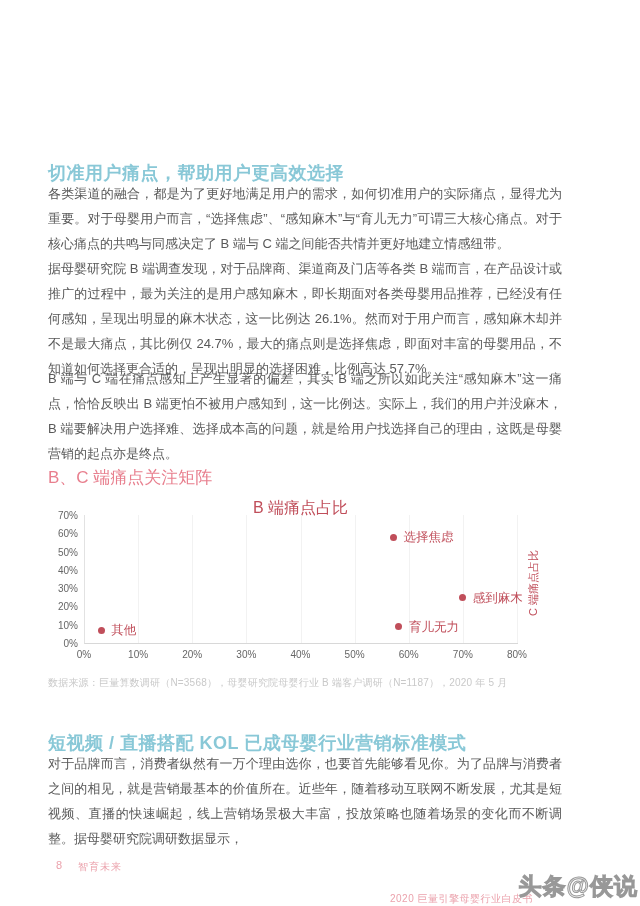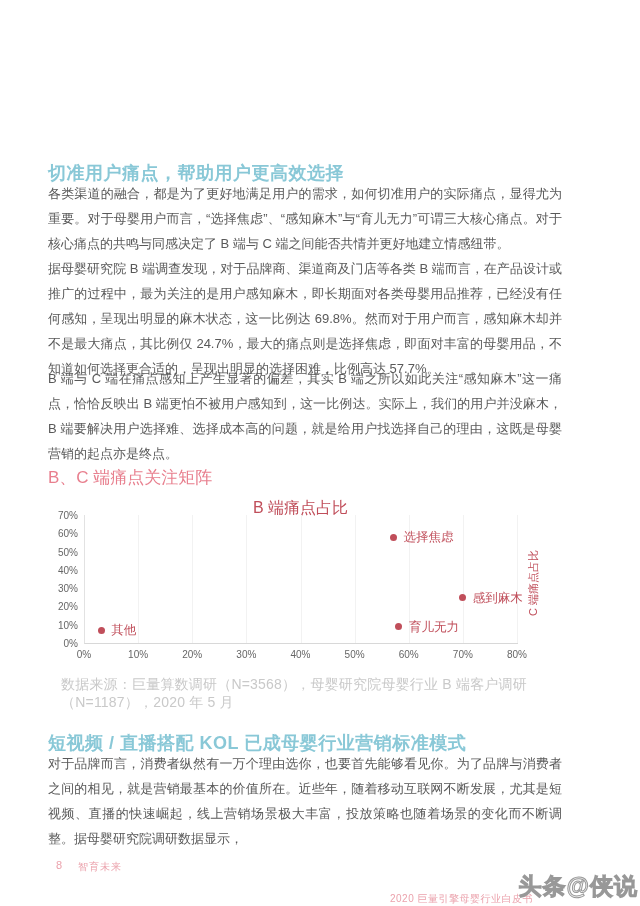--- a/index.html
+++ b/index.html
@@ -65,22 +65,22 @@
   .xtick {
     position: absolute; width: 44px; text-align: center;
     font-size: 10px; color: #666; line-height: 12px;
   }
   .point { position: absolute; width: 7px; height: 7px; border-radius: 50%; background: var(--red); }
   .point-label {
     position: absolute; font-size: 12.5px; color: var(--red);
     line-height: 16px; white-space: nowrap;
   }
   .source {
-    position: absolute; left: 61px; top: 676px; width: 520px;
-    font-size: 14px; color: #c9c9c9; letter-spacing: 0.2px;
+    position: absolute; left: 48px; top: 676px; width: 520px;
+    font-size: 10px; color: #c9c9c9; letter-spacing: 0.2px;
   }
   
   .footer-pagenum {
     position: absolute; left: 56px; top: 859px;
     font-size: 11px; color: #eba2ac;
   }
   .footer-left-label {
     position: absolute; left: 78px; top: 860px;
     font-size: 10px; color: #eba2ac; letter-spacing: 1px;
   }
@@ -100,21 +100,21 @@
 </style>
 </head>
 <body>
 
 <div class="page">
 
 
   <h2 class="sub-heading sub-heading-1">切准用户痛点，帮助用户更高效选择</h2>
 
   <p class="para para-1">各类渠道的融合，都是为了更好地满足用户的需求，如何切准用户的实际痛点，显得尤为重要。对于母婴用户而言，“选择焦虑”、“感知麻木”与“育儿无力”可谓三大核心痛点。对于核心痛点的共鸣与同感决定了 B 端与 C 端之间能否共情并更好地建立情感纽带。</p>
-  <p class="para para-2">据母婴研究院 B 端调查发现，对于品牌商、渠道商及门店等各类 B 端而言，在产品设计或推广的过程中，最为关注的是用户感知麻木，即长期面对各类母婴用品推荐，已经没有任何感知，呈现出明显的麻木状态，这一比例达 69.8%。然而对于用户而言，感知麻木却并不是最大痛点，其比例仅 24.7%，最大的痛点则是选择焦虑，即面对丰富的母婴用品，不知道如何选择更合适的，呈现出明显的选择困难，比例高达 57.7%。</p>
+  <p class="para para-2">据母婴研究院 B 端调查发现，对于品牌商、渠道商及门店等各类 B 端而言，在产品设计或推广的过程中，最为关注的是用户感知麻木，即长期面对各类母婴用品推荐，已经没有任何感知，呈现出明显的麻木状态，这一比例达 26.1%。然而对于用户而言，感知麻木却并不是最大痛点，其比例仅 24.7%，最大的痛点则是选择焦虑，即面对丰富的母婴用品，不知道如何选择更合适的，呈现出明显的选择困难，比例高达 57.7%。</p>
   <p class="para para-3">B 端与 C 端在痛点感知上产生显著的偏差，其实 B 端之所以如此关注“感知麻木”这一痛点，恰恰反映出 B 端更怕不被用户感知到，这一比例达。实际上，我们的用户并没麻木，B 端要解决用户选择难、选择成本高的问题，就是给用户找选择自己的理由，这既是母婴营销的起点亦是终点。</p>
 
   <div class="chart-title">B、C 端痛点关注矩阵</div>
 
   <div class="chart">
     <div class="chart-xtitle">B 端痛点占比</div>
     <div class="chart-ytitle">C 端痛点占比</div>
     <div class="chart-yticks">
         <div class="ytick" style="top: 123px;">0%</div>
         <div class="ytick" style="top: 104.714px;">10%</div>

